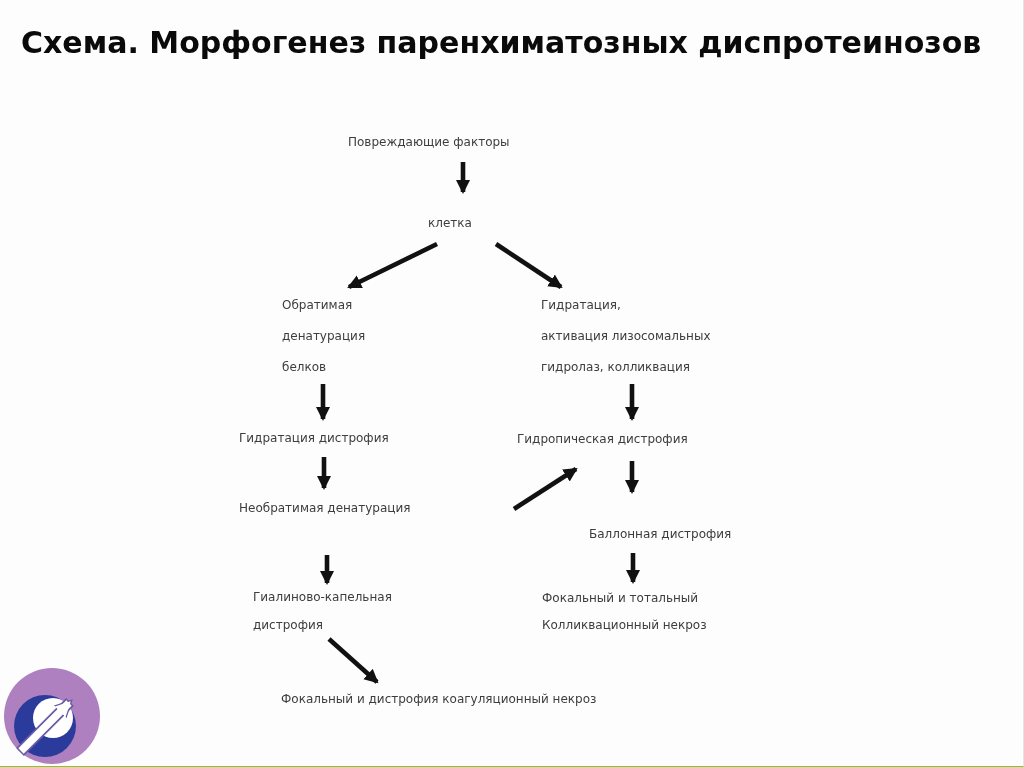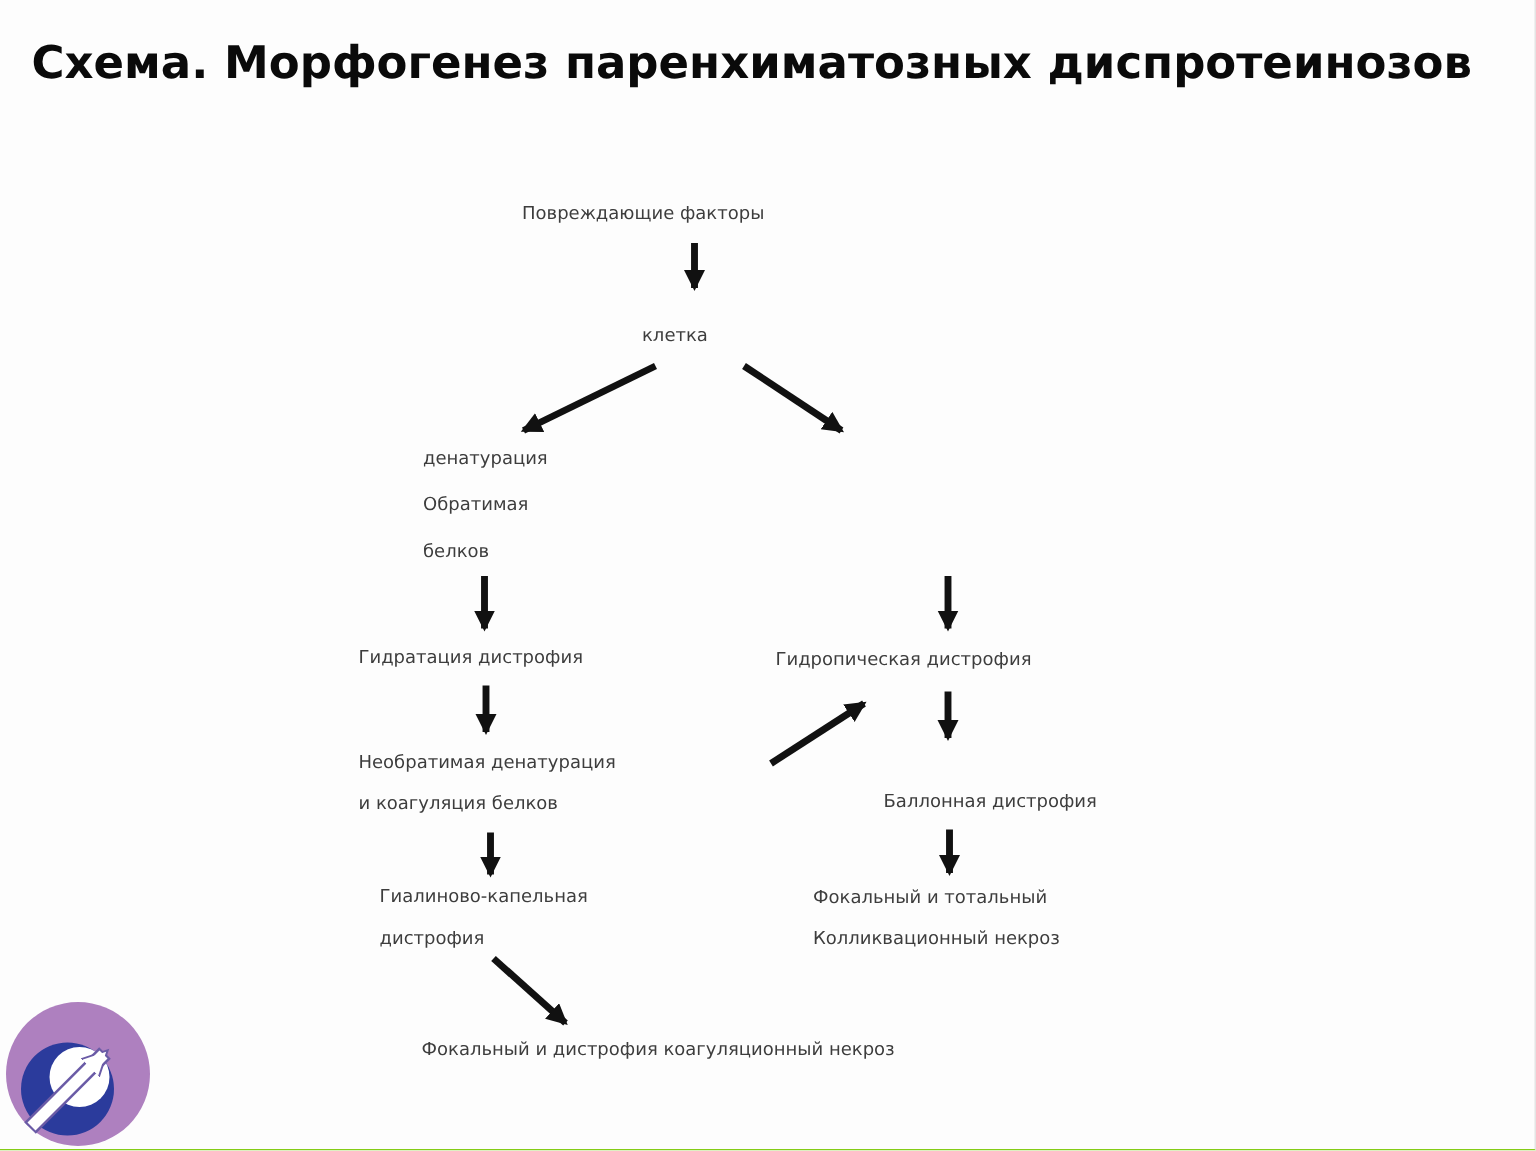--- a/index.html
+++ b/index.html
@@ -68,33 +68,37 @@
 
 <div class="slide">
 
   <div class="slide-title">Схема. Морфогенез паренхиматозных диспротеинозов</div>
 
   <div class="node" style="left:348px; top:131px;">Повреждающие факторы</div>
 
   <div class="node" style="left:428px; top:212px;">клетка</div>
 
   <div class="node lh3" style="left:282px; top:290px;">
+    <div>Обратимая</div>
     <div>денатурация</div>
-    <div>Обратимая</div>
     <div>белков</div>
   </div>
 
+  <div class="node lh3" style="left:541px; top:290px;">
+    <div>Гидратация,</div>
+    <div>активация лизосомальных</div>
+    <div>гидролаз, колликвация</div>
+  </div>
 
   <div class="node" style="left:239px; top:427px;">Гидратация дистрофия</div>
 
   <div class="node" style="left:517px; top:428px;">Гидропическая дистрофия</div>
 
   <div class="node lh2" style="left:239px; top:495px;">
     <div>Необратимая денатурация</div>
-    <div>и коагуляция белков</div>
   </div>
 
   <div class="node" style="left:589px; top:523px;">Баллонная дистрофия</div>
 
   <div class="node lh2" style="left:542px; top:585px;">
     <div>Фокальный и тотальный</div>
     <div>Колликвационный некроз</div>
   </div>
 
   <div class="node lh2b" style="left:253px; top:583px;">

